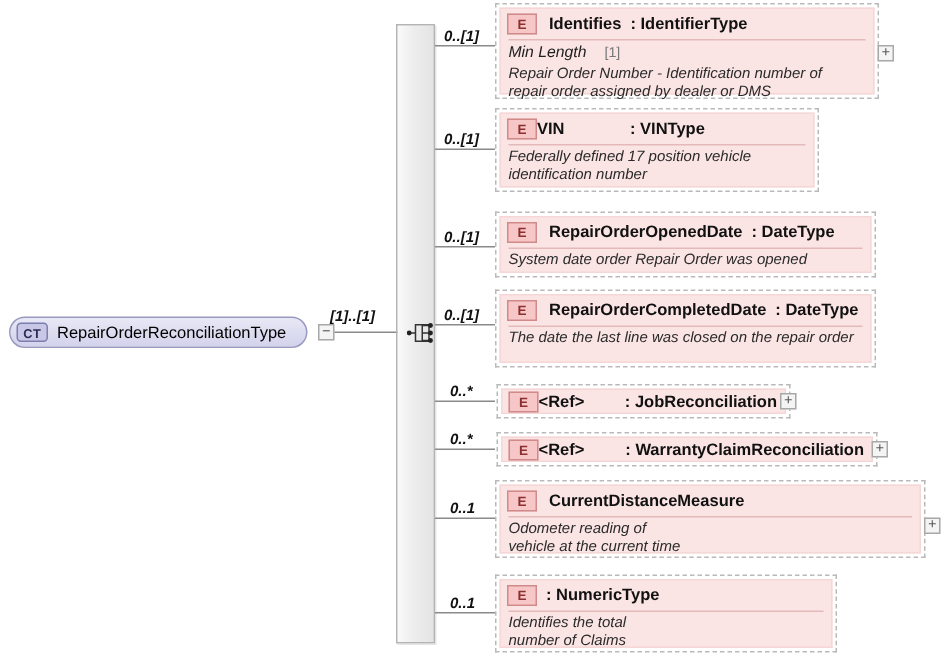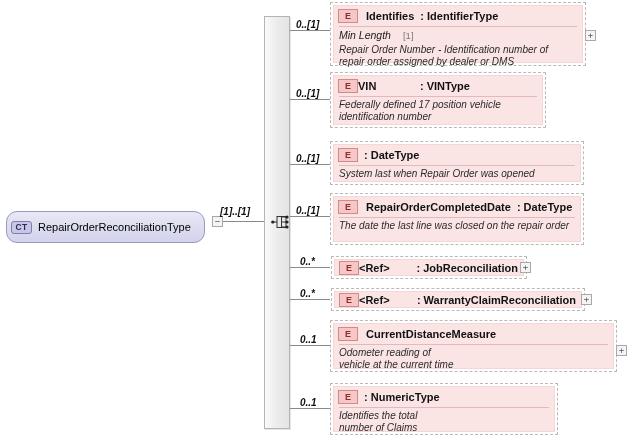--- a/index.html
+++ b/index.html
@@ -16,21 +16,21 @@
     font-size: 11px;
     color: #000000;
   }
 
   
   #ct-node {
     position: absolute;
     left: 6px;
     top: 211px;
     width: 199px;
-    height: 32px;
+    height: 21px;
     box-sizing: border-box;
     border: 1px solid #9a9ac0;
     border-radius: 11px;
     background: linear-gradient(to bottom, #e8e8f6 0%, #dcdcf0 55%, #d2d2ec 100%);
     display: flex;
     align-items: center;
     padding-left: 4px;
   }
   #ct-badge {
     width: 21px;
@@ -281,24 +281,25 @@
     </div>
     <div class="elem-sep"></div>
     <div class="annot">Federally defined 17 position vehicle identification number</div>
   </div>
 </div>
 
 <div class="elem" style="left:330px; top:141px; width:254px; height:44px;">
   <div class="elem-inner">
     <div class="elem-head">
       <span class="e-badge">E</span>
+      <span class="e-name">RepairOrderOpenedDate</span>
       <span class="e-type">: DateType</span>
     </div>
     <div class="elem-sep"></div>
-    <div class="annot">System last when Repair Order was opened</div>
+    <div class="annot">System date order Repair Order was opened</div>
   </div>
 </div>
 
 <div class="elem" style="left:330px; top:193px; width:254px; height:52px;">
   <div class="elem-inner">
     <div class="elem-head">
       <span class="e-badge">E</span>
       <span class="e-name">RepairOrderCompletedDate</span>
       <span class="e-type">: DateType</span>
     </div>

